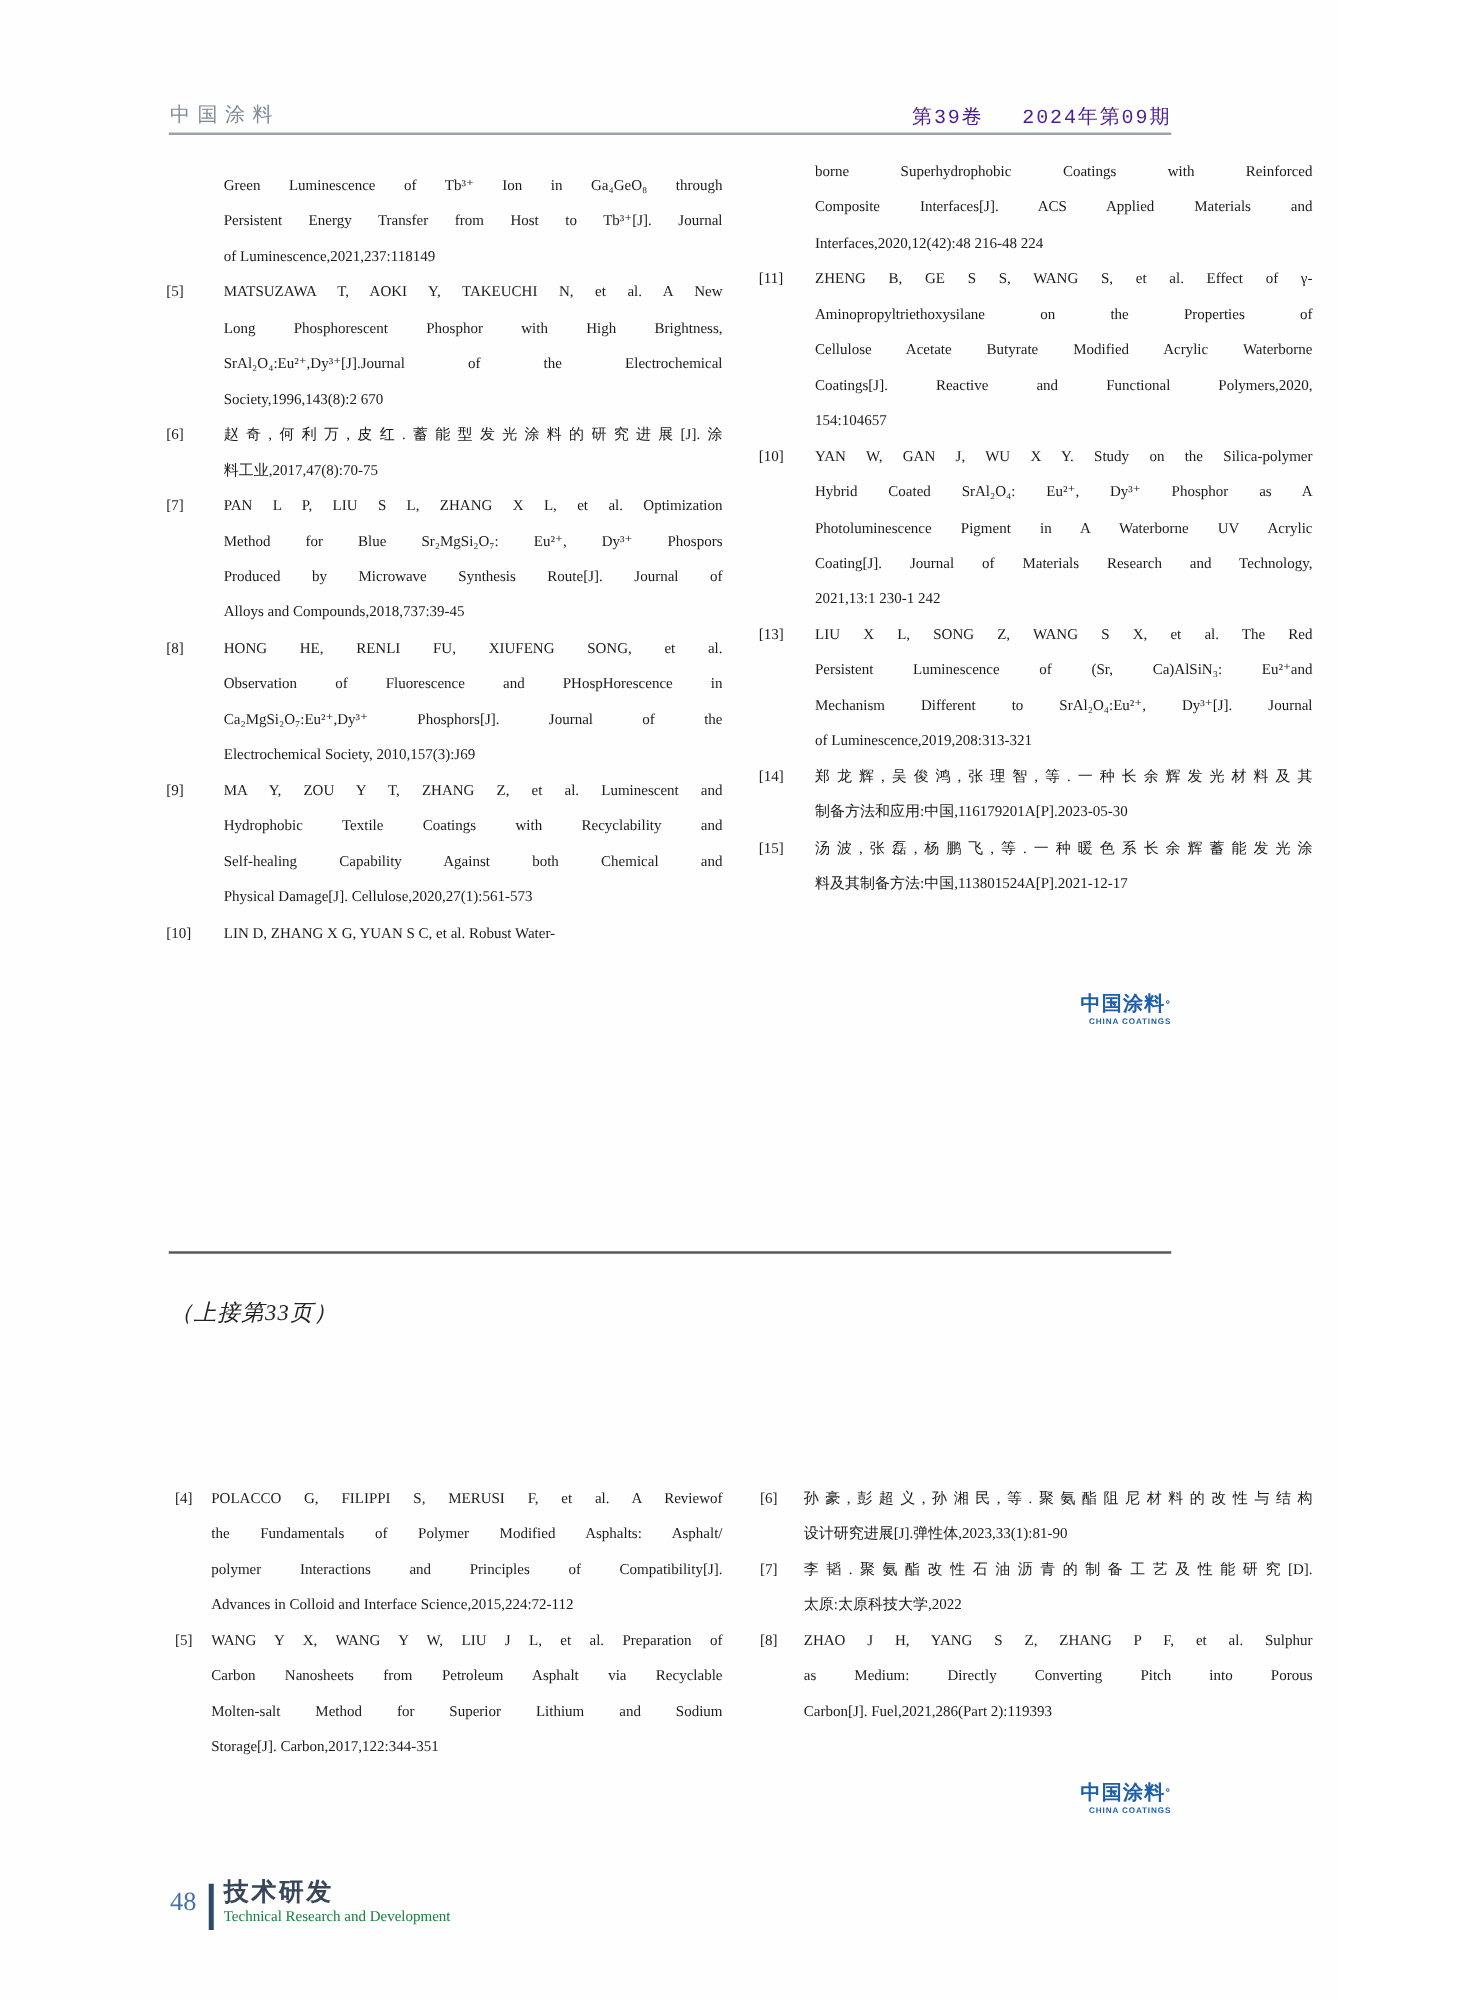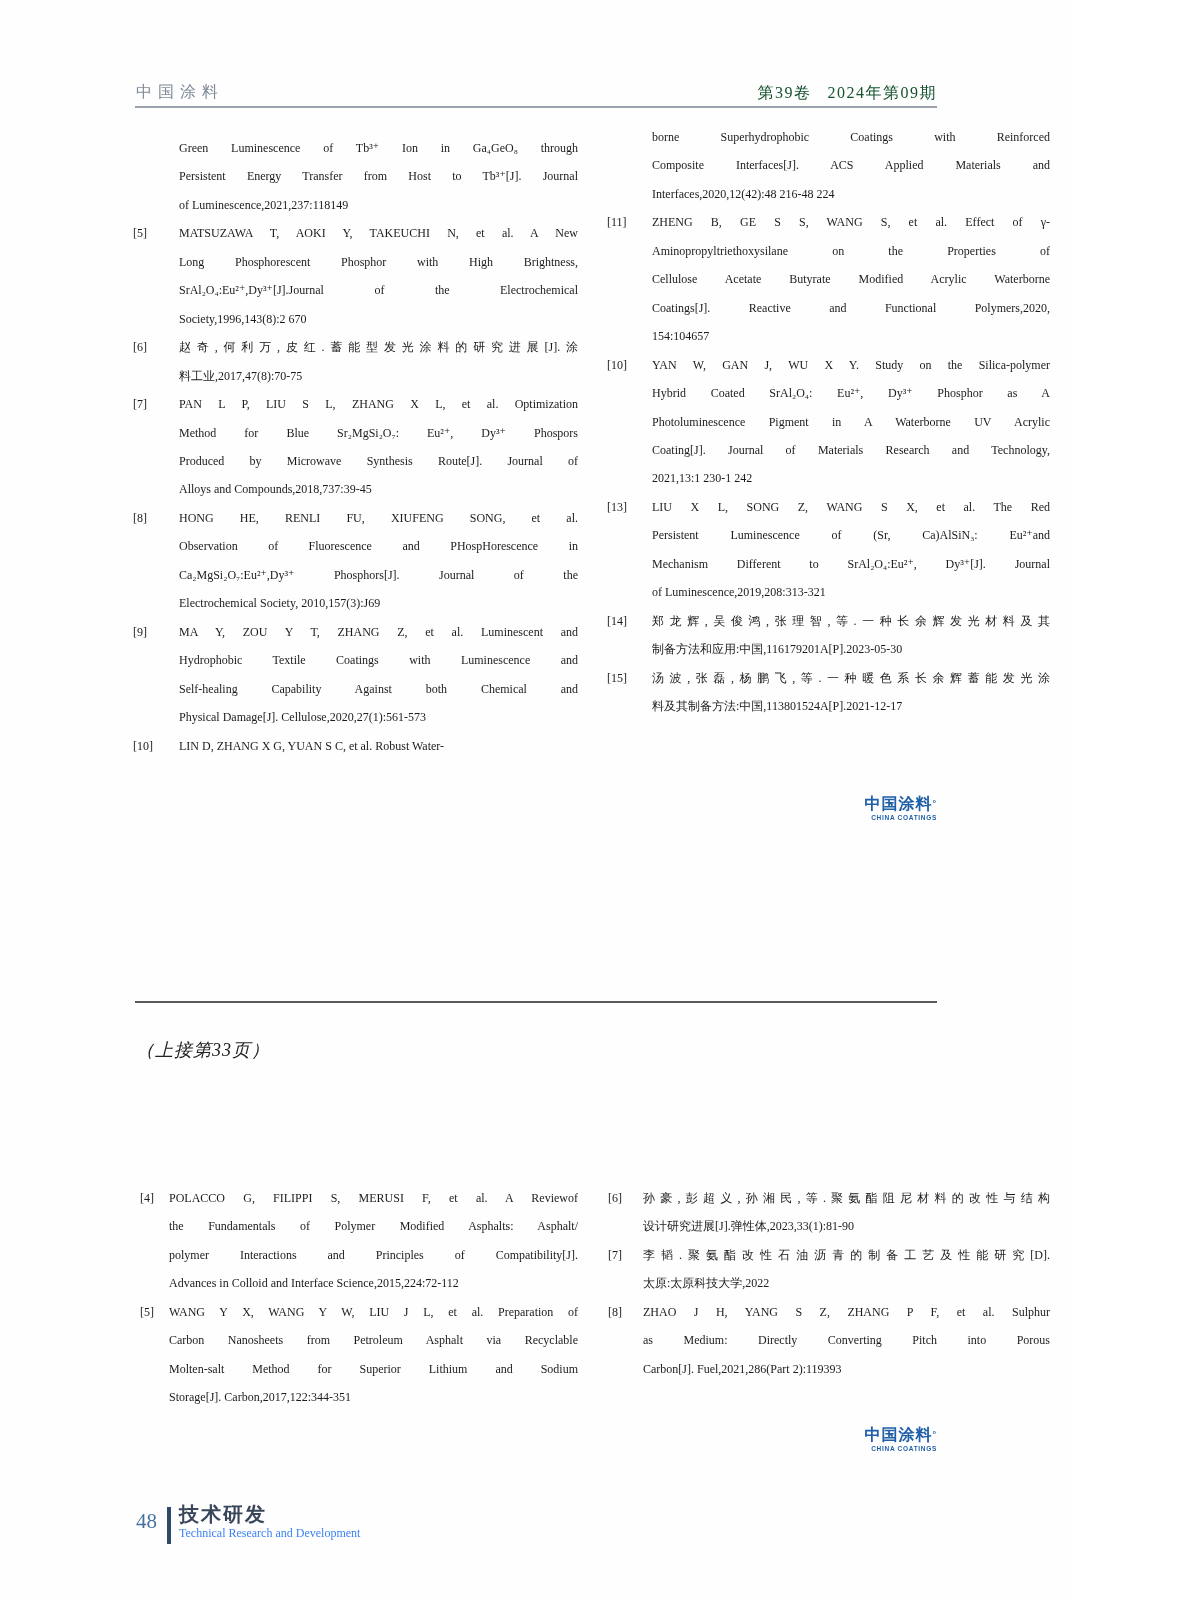--- a/index.html
+++ b/index.html
@@ -8,23 +8,23 @@
   .page { position: relative; width: 1071px; height: 1600px; background: #fffefe; overflow: hidden; }
 
   
   .hdr-left {
     position: absolute; left: 136px; top: 82px;
     font-family: "Liberation Sans", sans-serif;
     font-size: 16px; color: #7e8b97; letter-spacing: 6px;
   }
   .hdr-right {
     position: absolute; right: 134px; top: 83px;
-    font-family: Liberation Serif, serif;
-    font-size: 16px; color: #14532d; letter-spacing: 1.5px;
-    display: flex; gap: 16px;
+    font-family: Liberation Mono, monospace;
+    font-size: 16px; color: #4c1d95; letter-spacing: 1.5px;
+    display: flex; gap: 31px;
   }
   .hdr-rule {
     position: absolute; left: 135px; right: 134px; top: 106px;
     height: 2px; background: #9aa3ab;
   }
 
   
   .refcol {
     position: absolute;
     font-family: "Liberation Serif", "DejaVu Serif", serif;
@@ -71,21 +71,21 @@
     font-family: "Liberation Serif", "DejaVu Serif", serif;
     font-size: 21px; color: #45729f; margin-top: 9px;
   }
   .footer-bar { width: 4px; height: 37px; background: #2e4a69; margin: 7px 8px 0 10px; }
   .footer-cn {
     font-family: Liberation Serif, serif; font-weight: bold;
     font-size: 20px; color: #39465a; letter-spacing: 2px; margin-top: 4px; line-height: 20px;
   }
   .footer-en {
     font-family: "Liberation Serif", "DejaVu Serif", serif;
-    font-size: 12px; color: #3b82f6; margin-top: 3px; line-height: 12px;
+    font-size: 12px; color: #15803d; margin-top: 3px; line-height: 12px;
   }
 </style>
 </head>
 <body>
 
 <div class="page">
 
   <div class="hdr-left">中国涂料</div>
   <div class="hdr-right">
     <span>第39卷</span>
@@ -133,21 +133,21 @@
           <div class="line">HONG HE, RENLI FU, XIUFENG SONG, et al.</div>
           <div class="line">Observation of Fluorescence and PHospHorescence in</div>
           <div class="line">Ca₂MgSi₂O₇:Eu²⁺,Dy³⁺ Phosphors[J]. Journal of the</div>
           <div class="line last">Electrochemical Society, 2010,157(3):J69</div>
         </div>
       </div>
       <div class="ref-row">
         <span class="ref-no">[9]</span>
         <div class="ref-body">
           <div class="line">MA Y, ZOU Y T, ZHANG Z, et al. Luminescent and</div>
-          <div class="line">Hydrophobic Textile Coatings with Luminescence and</div>
+          <div class="line">Hydrophobic Textile Coatings with Recyclability and</div>
           <div class="line">Self-healing Capability Against both Chemical and</div>
           <div class="line last">Physical Damage[J]. Cellulose,2020,27(1):561-573</div>
         </div>
       </div>
       <div class="ref-row">
         <span class="ref-no">[10]</span>
         <div class="ref-body">
           <div class="line last">LIN D, ZHANG X G, YUAN S C, et al. Robust Water-</div>
         </div>
       </div>

